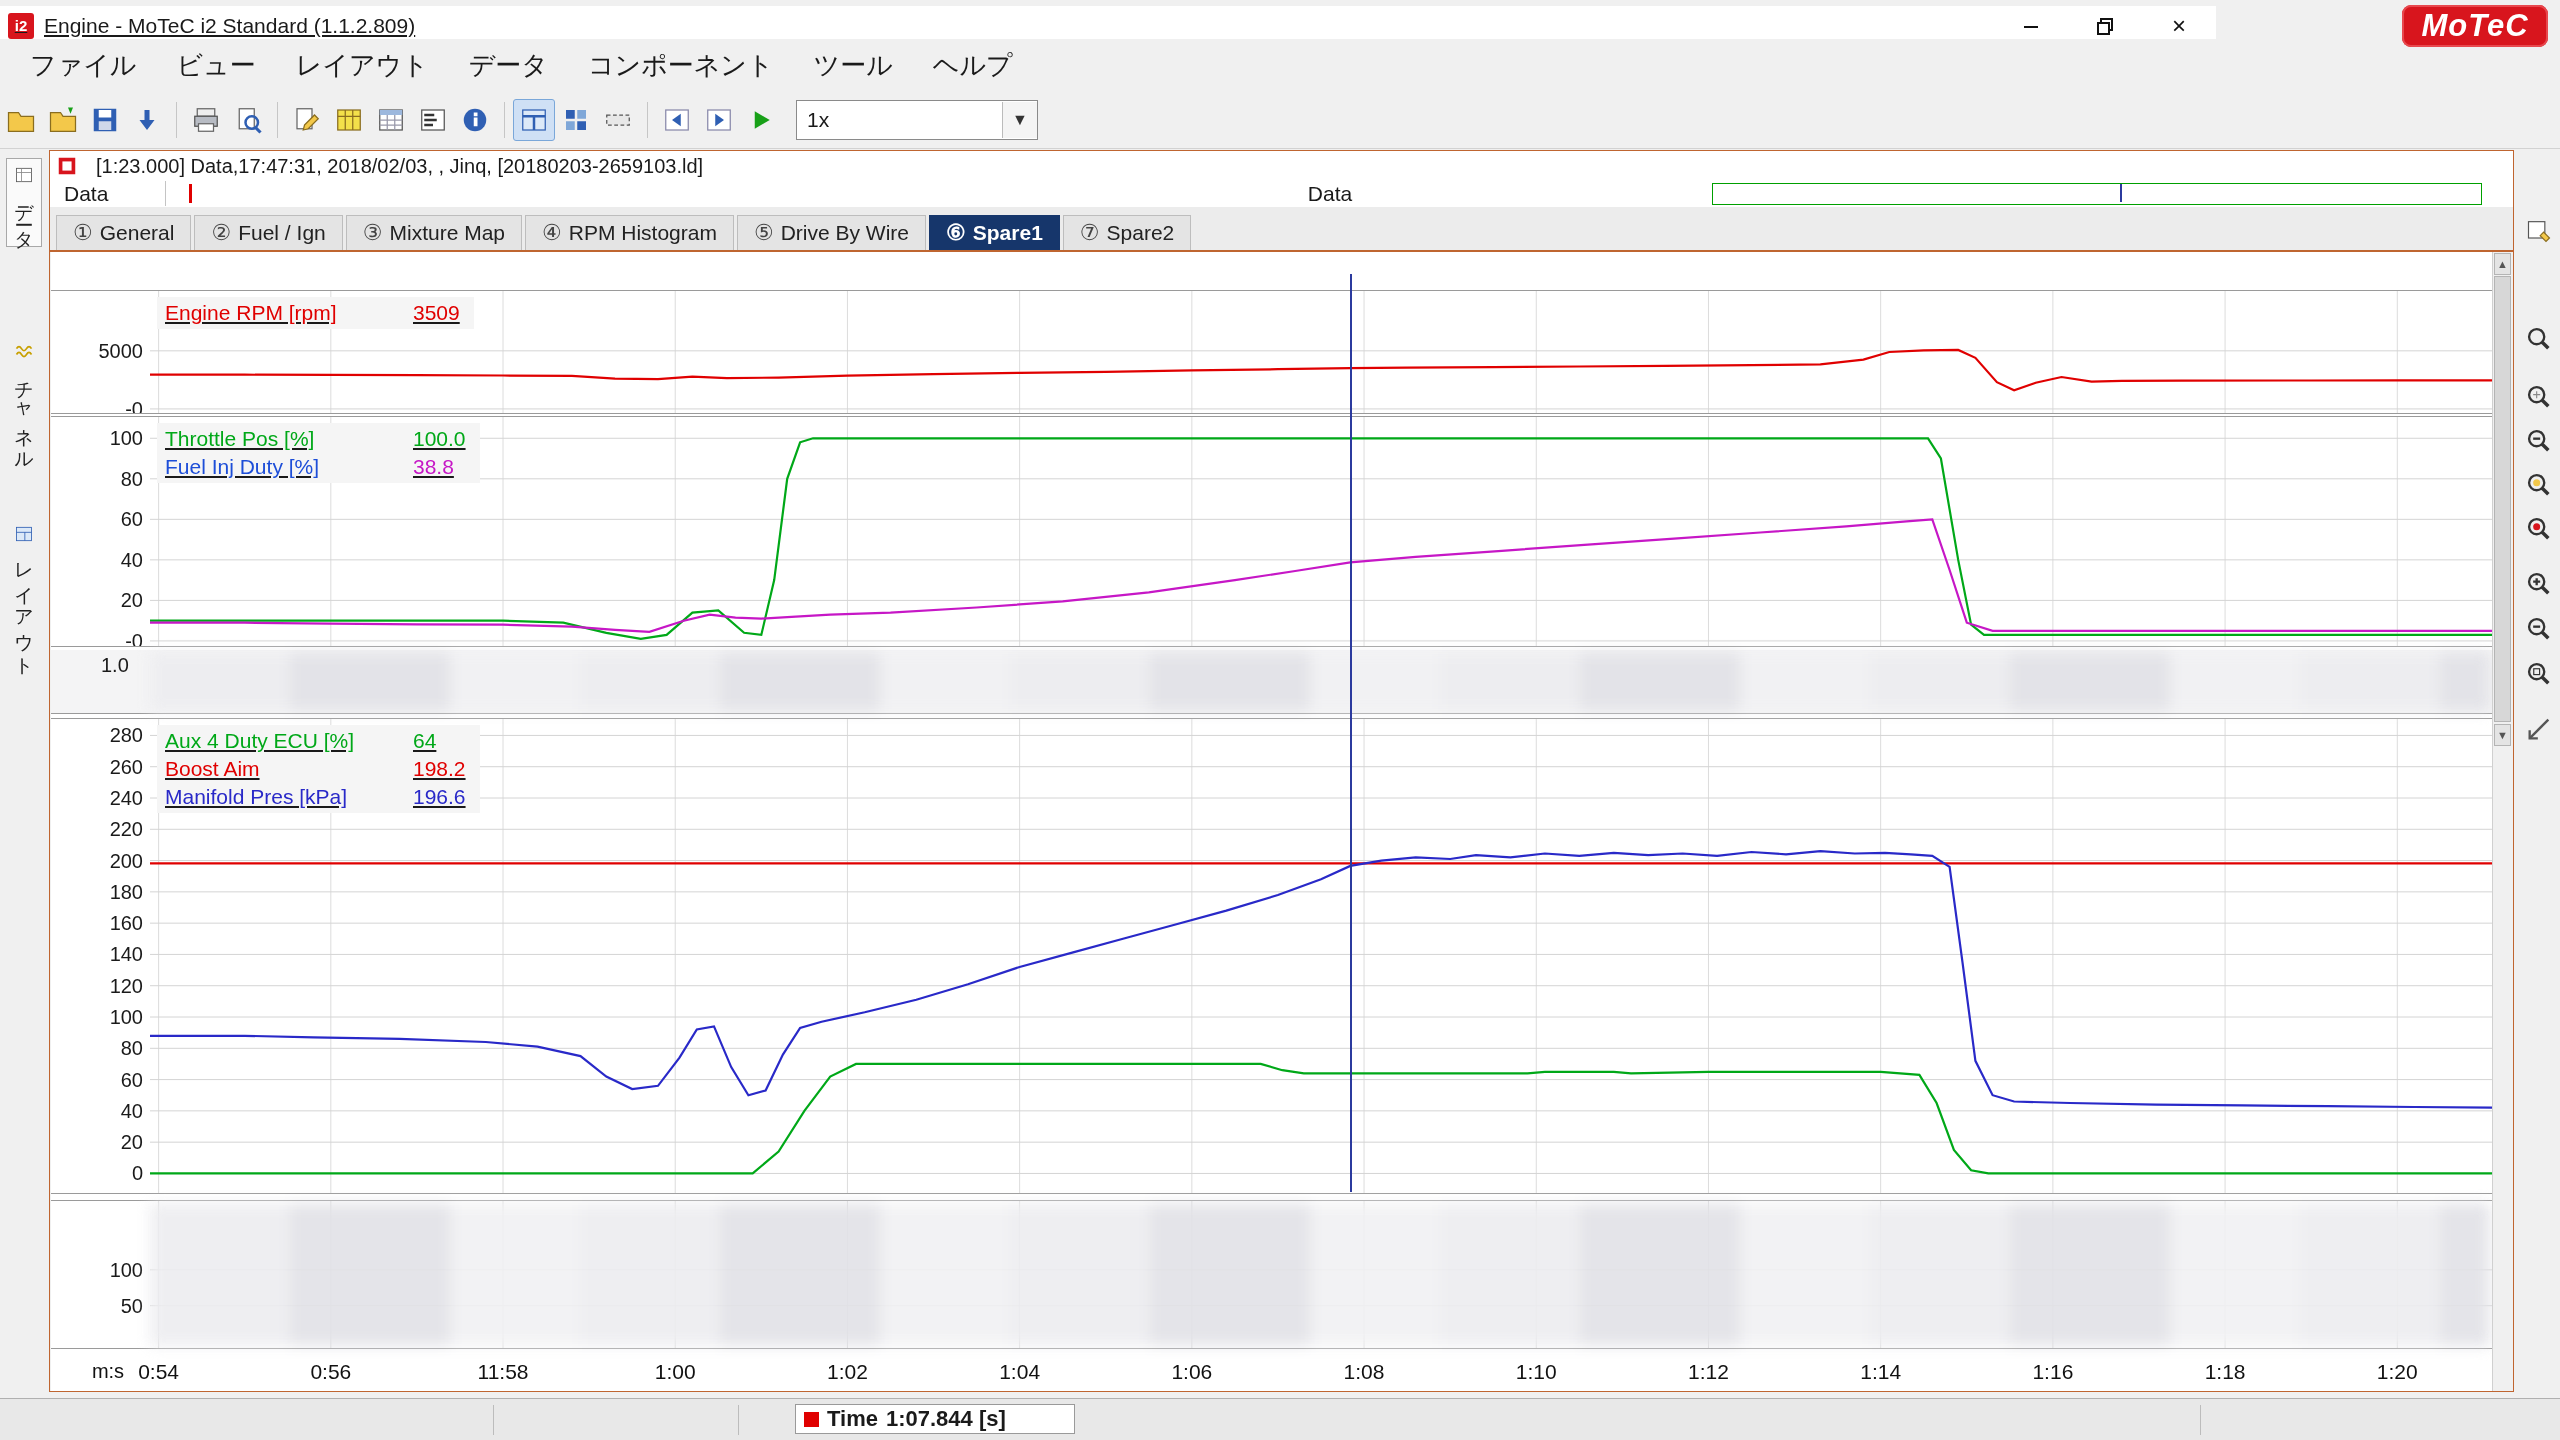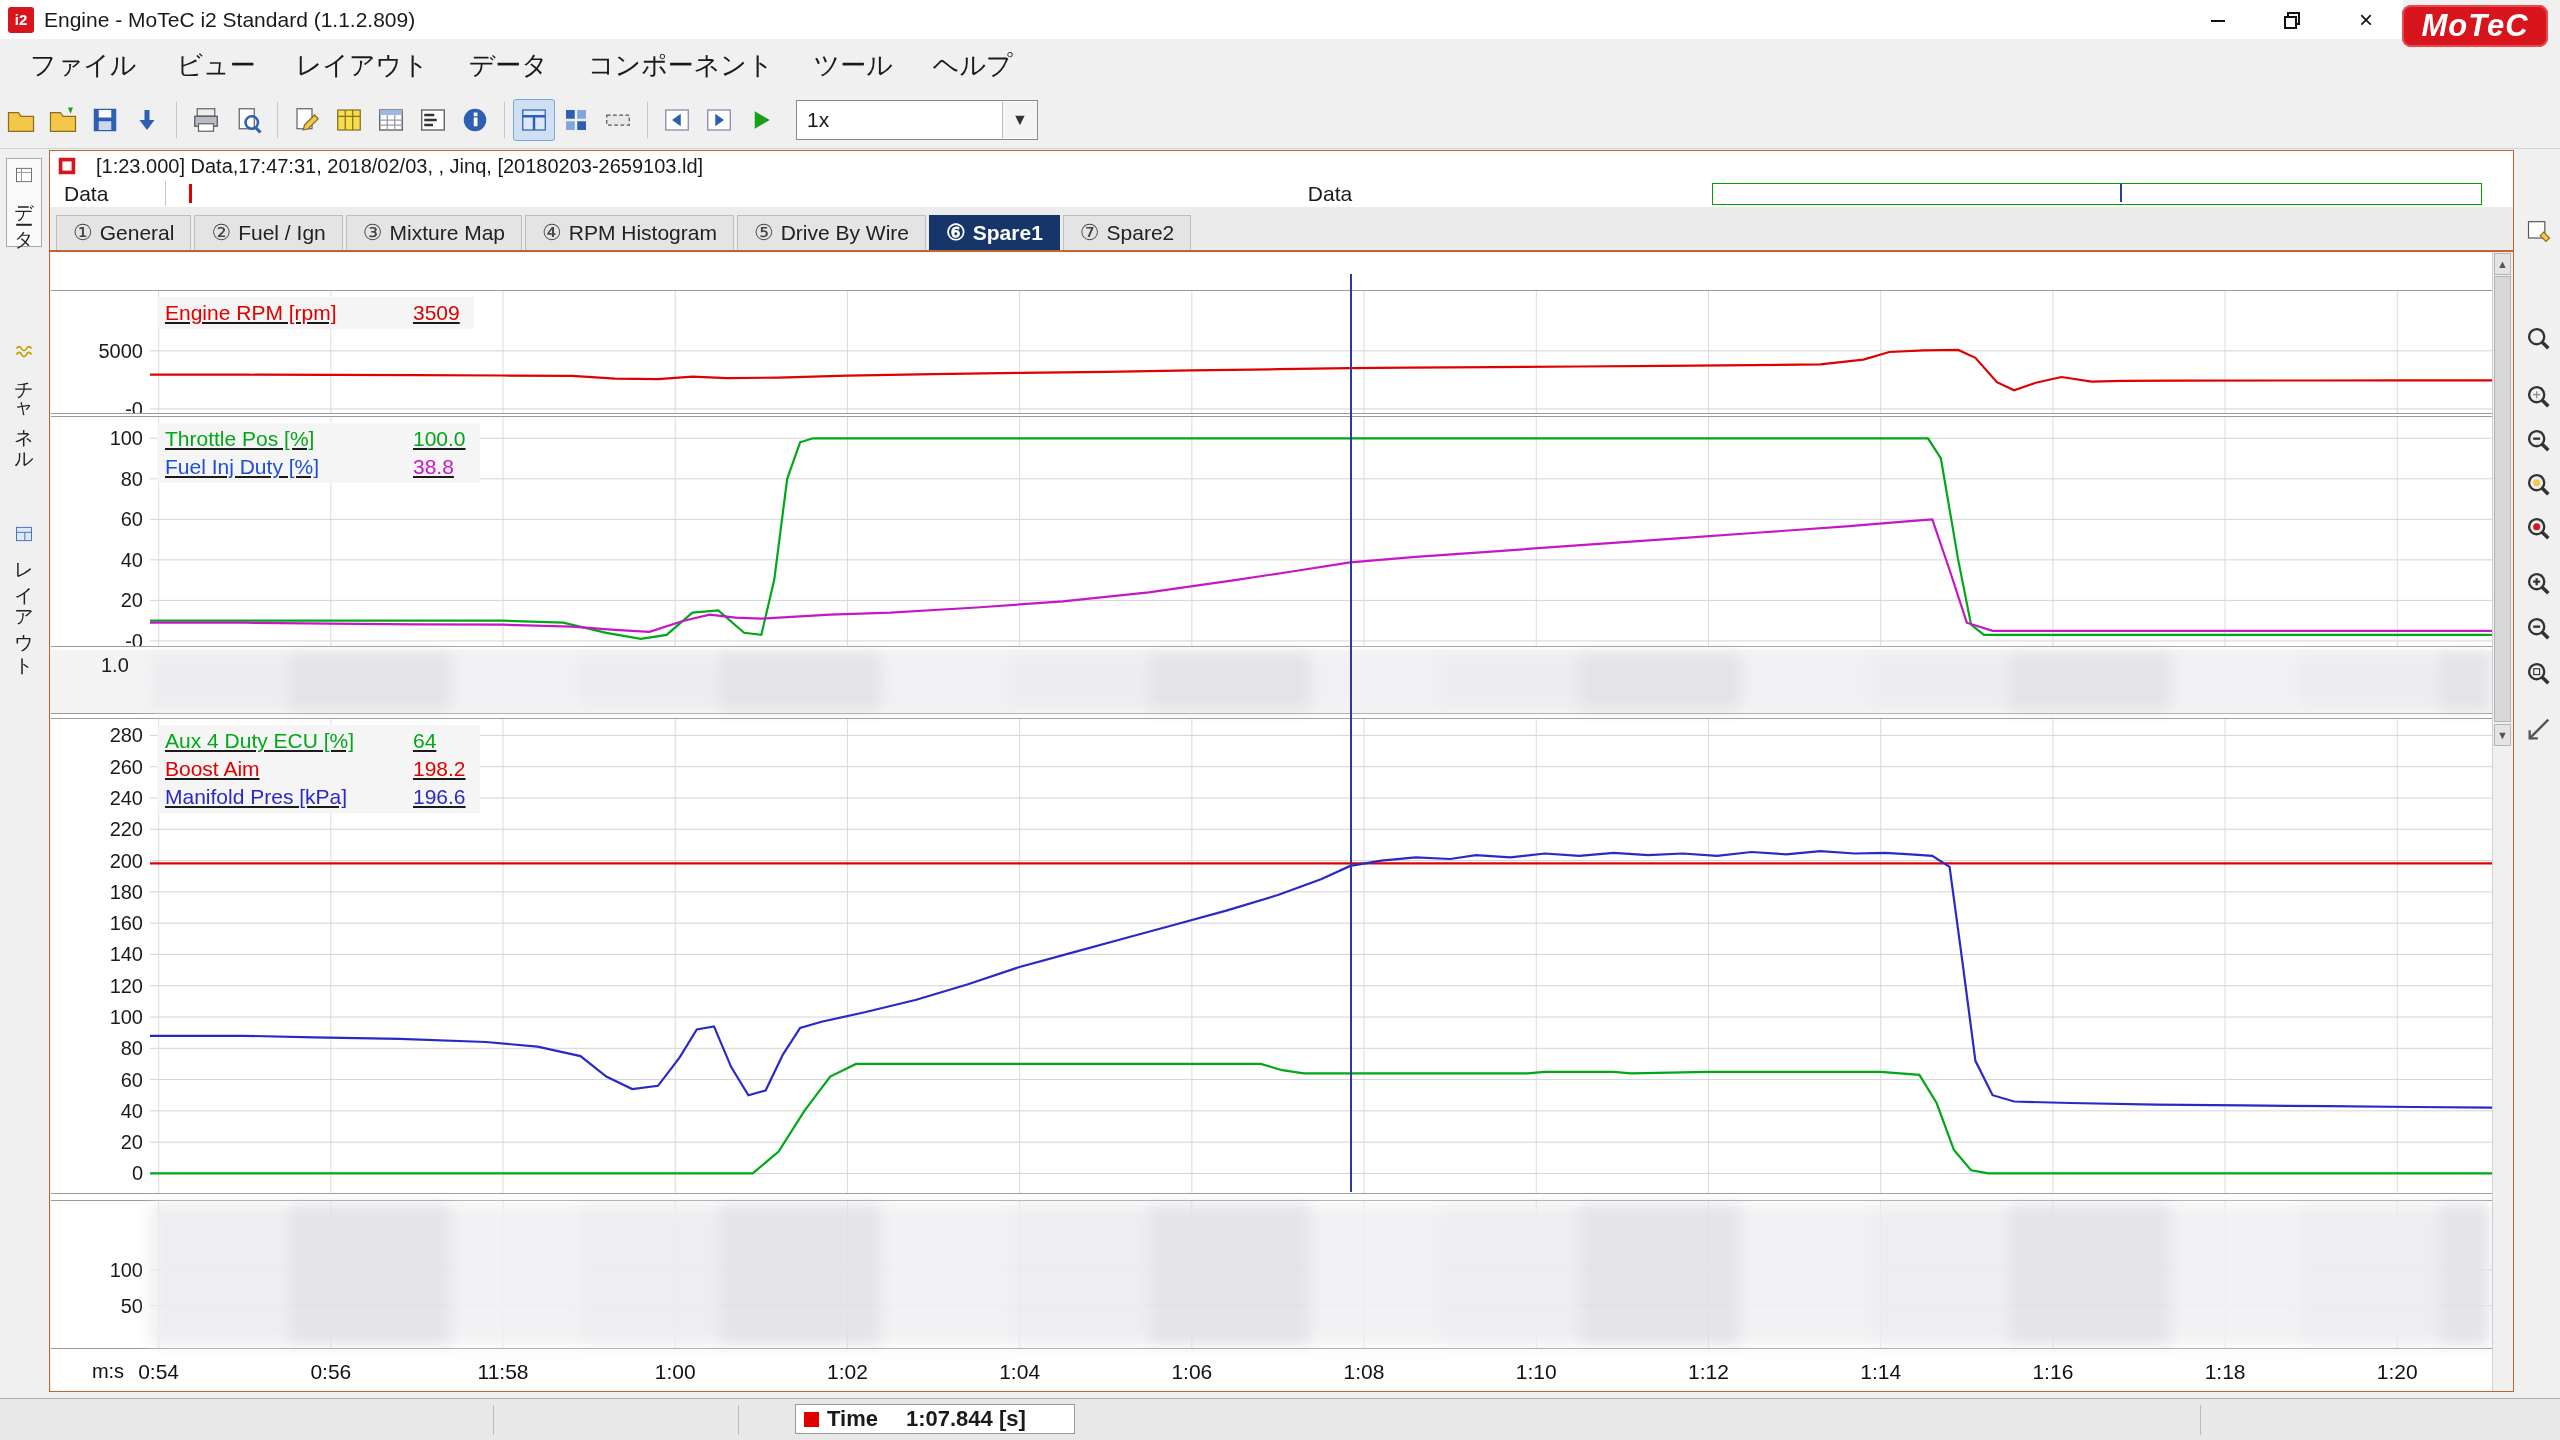--- a/index.html
+++ b/index.html
@@ -1,19 +1,19 @@
 <!DOCTYPE html>
 <html><head>
 <meta charset="utf-8">
 <style>
   html,body{margin:0;padding:0;}
   body{width:2560px;height:1440px;position:relative;overflow:hidden;background:#f0f0f0;
        font-family:"Liberation Sans",sans-serif;color:#1a1a1a;}
   
-  #titlebar{position:absolute;left:0;top:0;width:2403px;height:39px;background:#ffffff;border-bottom:1px solid #d9d9d9;display:flex;align-items:center;}
+  #titlebar{position:absolute;left:0;top:6px;width:2216px;height:39px;background:#ffffff;border-bottom:1px solid #d9d9d9;display:flex;align-items:center;text-decoration:underline;}
   #app-icon{width:26px;height:26px;margin:0 10px 0 8px;background:#d8151d;color:#fff;font-weight:bold;font-size:15px;display:flex;align-items:center;justify-content:center;border-radius:3px;}
   #window-title{font-size:21px;}
   #win-controls{position:absolute;right:0;top:0;height:39px;display:flex;}
   .wbtn{width:74px;height:39px;display:flex;align-items:center;justify-content:center;font-size:24px;color:#111;}
   
   #menubar{position:absolute;left:0;top:39px;width:2560px;height:52px;background:#f0f0f0;display:flex;align-items:center;padding-left:10px;box-sizing:border-box;}
   .menu-item{font-size:26px;padding:0 20px;line-height:52px;}
   
   #toolbar{position:absolute;left:0;top:91px;width:2560px;height:58px;background:#f0f0f0;border-bottom:1px solid #d2d2d2;display:flex;align-items:center;box-sizing:border-box;}
   .tbtn{width:40px;height:40px;display:flex;align-items:center;justify-content:center;border:1px solid transparent;border-radius:3px;}
@@ -65,21 +65,21 @@
   #xunit{position:absolute;left:57px;top:3px;transform:translateX(-50%);font-size:20px;}
   
   #scroll-region{position:absolute;left:2442px;top:101px;width:20px;height:1139px;background:#f0f0f0;border-left:1px solid #d0d0d0;box-sizing:border-box;}
   .sbtn{position:absolute;left:1px;width:17px;height:22px;background:#e4e4e4;border:1px solid #b4b4b4;display:flex;align-items:center;justify-content:center;font-size:11px;color:#555;box-sizing:border-box;}
   #scroll-thumb{position:absolute;left:1px;top:24px;width:17px;height:446px;background:#d7d7d7;border:1px solid #b4b4b4;box-sizing:border-box;}
   
   #statusbar{position:absolute;left:0;top:1398px;width:2560px;height:42px;background:#e8e8e8;border-top:1px solid #b0b0b0;}
   .ssep{position:absolute;top:6px;width:1px;height:30px;background:#bcbcbc;}
   #time-box{position:absolute;left:795px;top:5px;width:280px;height:30px;background:#fff;border:1px solid #9a9a9a;display:flex;align-items:center;font-size:22px;font-weight:bold;box-sizing:border-box;}
   #time-cursor-icon{width:15px;height:15px;background:#e00000;margin:0 8px 0 8px;}
-  #time-value{margin-left:28px;}
+  #time-value{margin-left:8px;}
 </style>
 </head>
 <body>
 
 <div id="titlebar">
   <span id="app-icon">i2</span>
   <span id="window-title">Engine - MoTeC i2 Standard (1.1.2.809)</span>
   <div id="win-controls">
     <span class="wbtn">
       <svg width="22" height="22">

